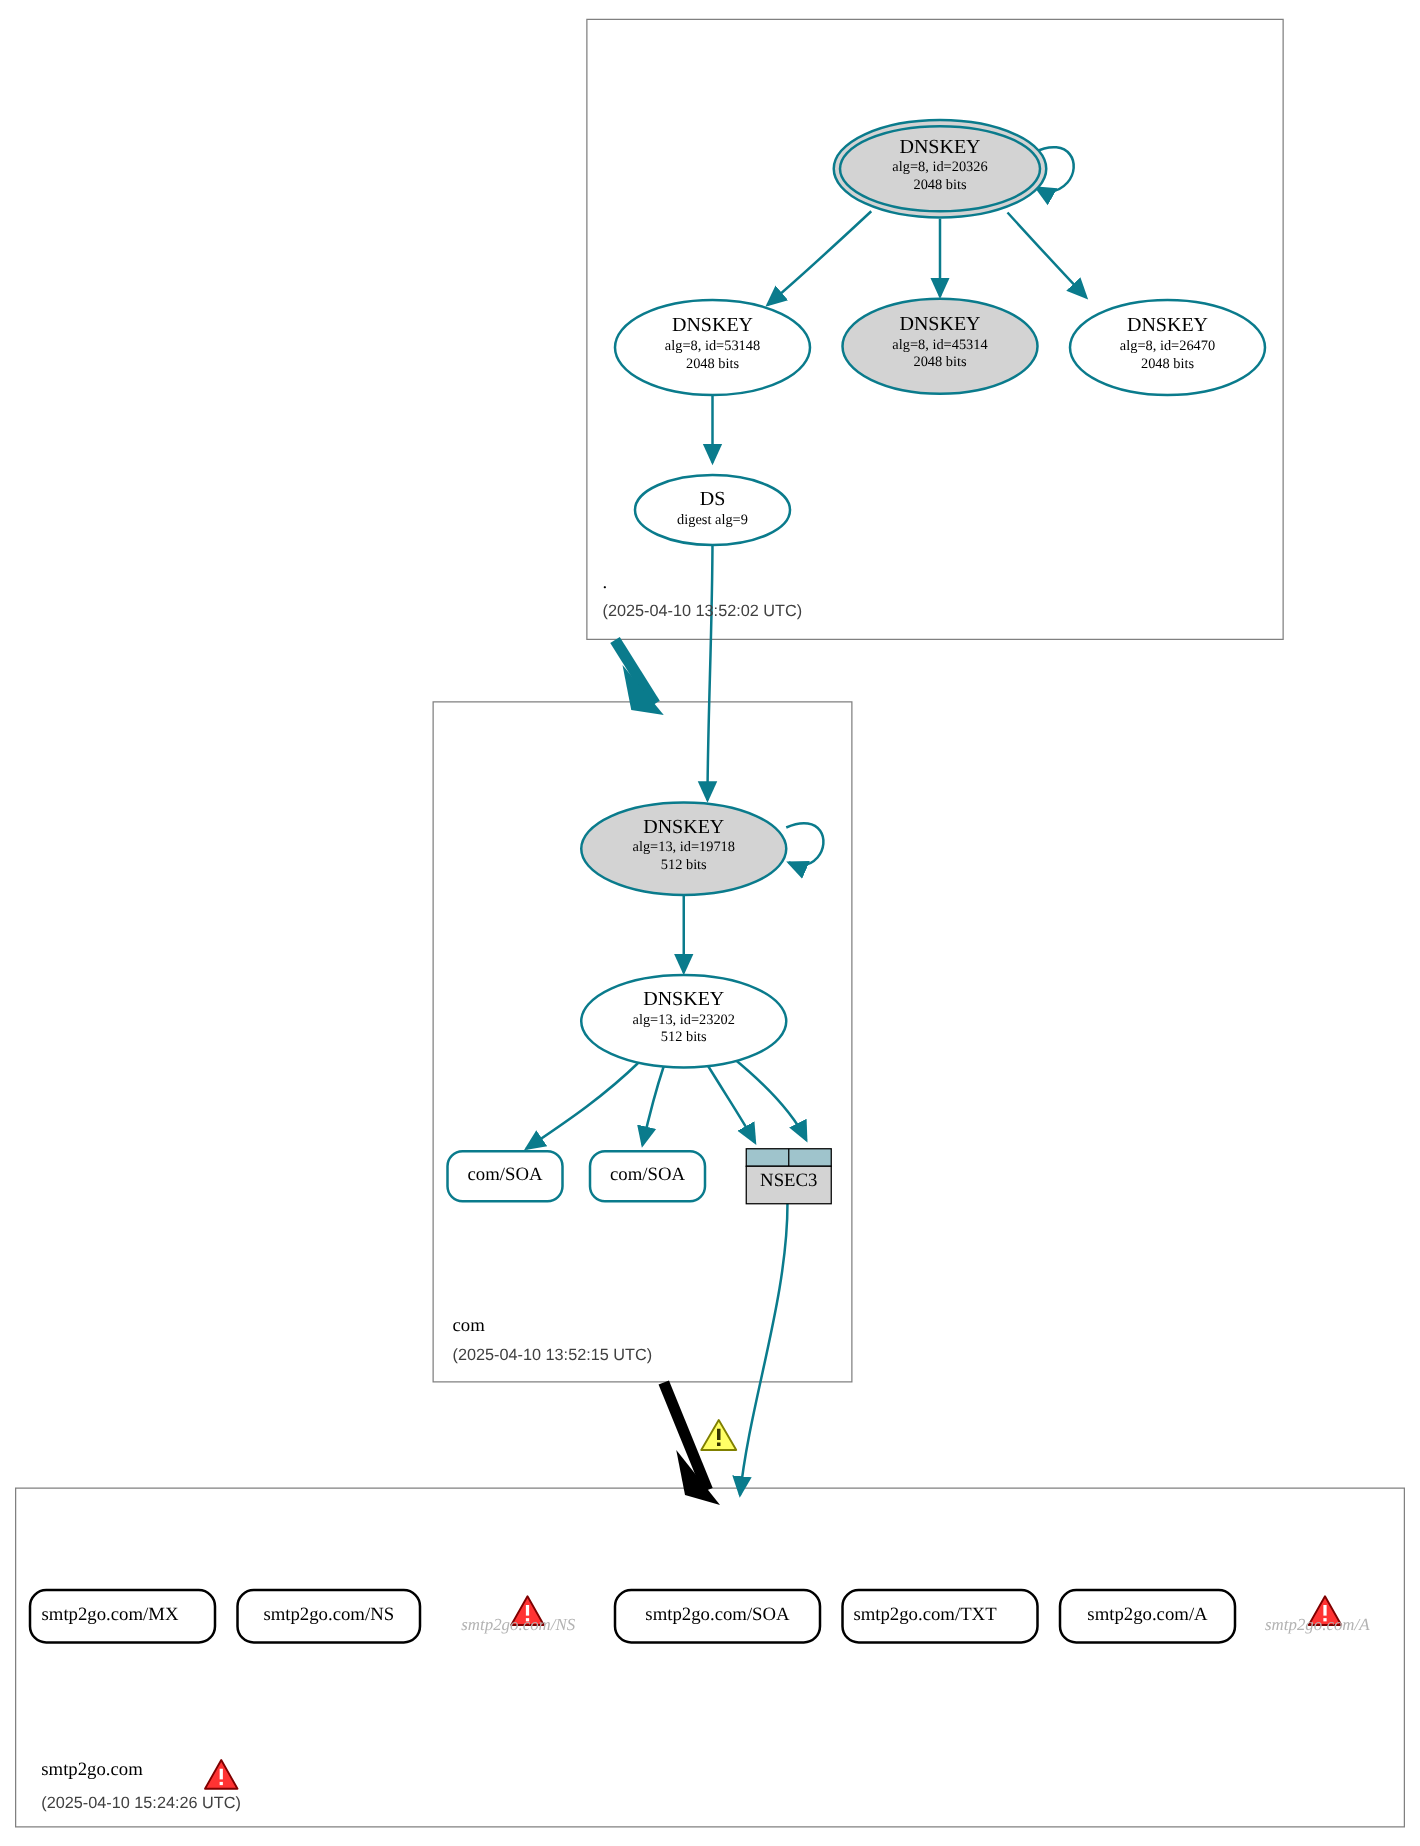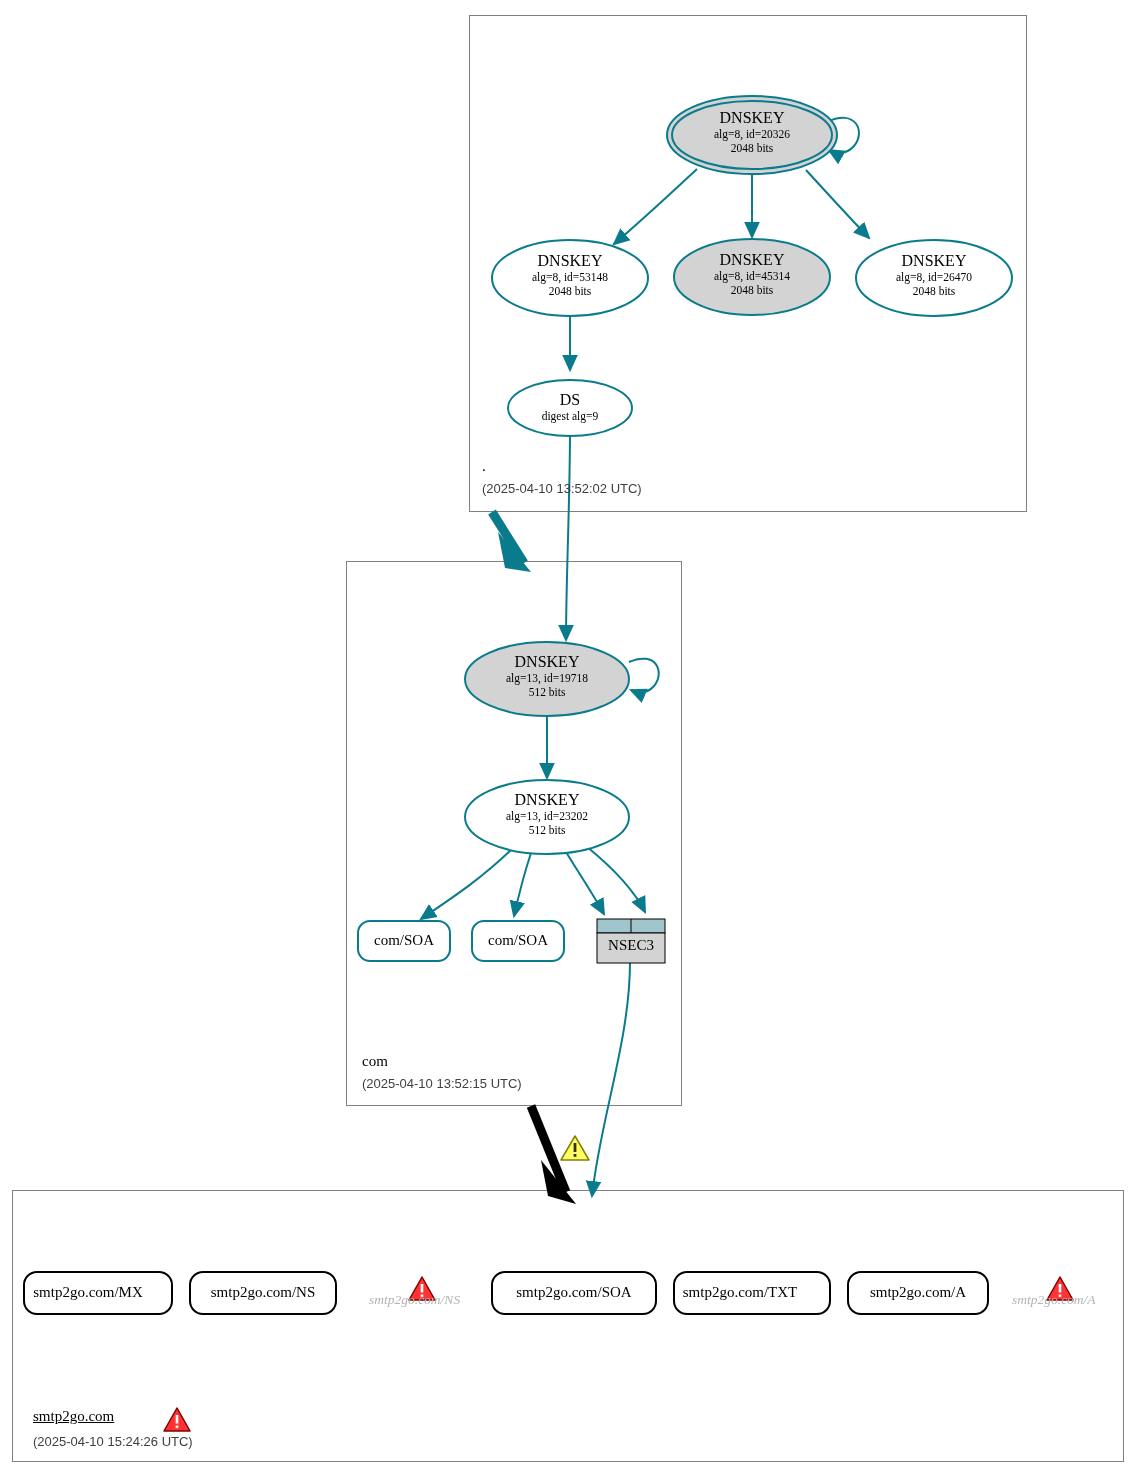--- a/index.html
+++ b/index.html
@@ -244,16 +244,16 @@
   <div class="rr-label" style="left:674px; top:1284px; width:132px;">smtp2go.com/TXT</div>
   <div class="rr-label" style="left:848px; top:1284px; width:140px;">smtp2go.com/A</div>
   <div class="err-label" style="left:1012px; top:1292px;">smtp2go.com/A</div>
 
   <div class="zone-label" style="left:482px; top:458px;">.</div>
   <div class="zone-time" style="left:482px; top:481px;">(2025-04-10 13:52:02 UTC)</div>
 
   <div class="zone-label" style="left:362px; top:1053px;">com</div>
   <div class="zone-time" style="left:362px; top:1076px;">(2025-04-10 13:52:15 UTC)</div>
 
-  <div class="zone-label" style="left:33px; top:1408px;text-decoration:underline;">smtp2go.com</div>
+  <div class="zone-label" style="left:33px; top:1408px;">smtp2go.com</div>
   <div class="zone-time" style="left:33px; top:1434px;">(2025-04-10 15:24:26 UTC)</div>
 
 </div>
 
 </body></html>

